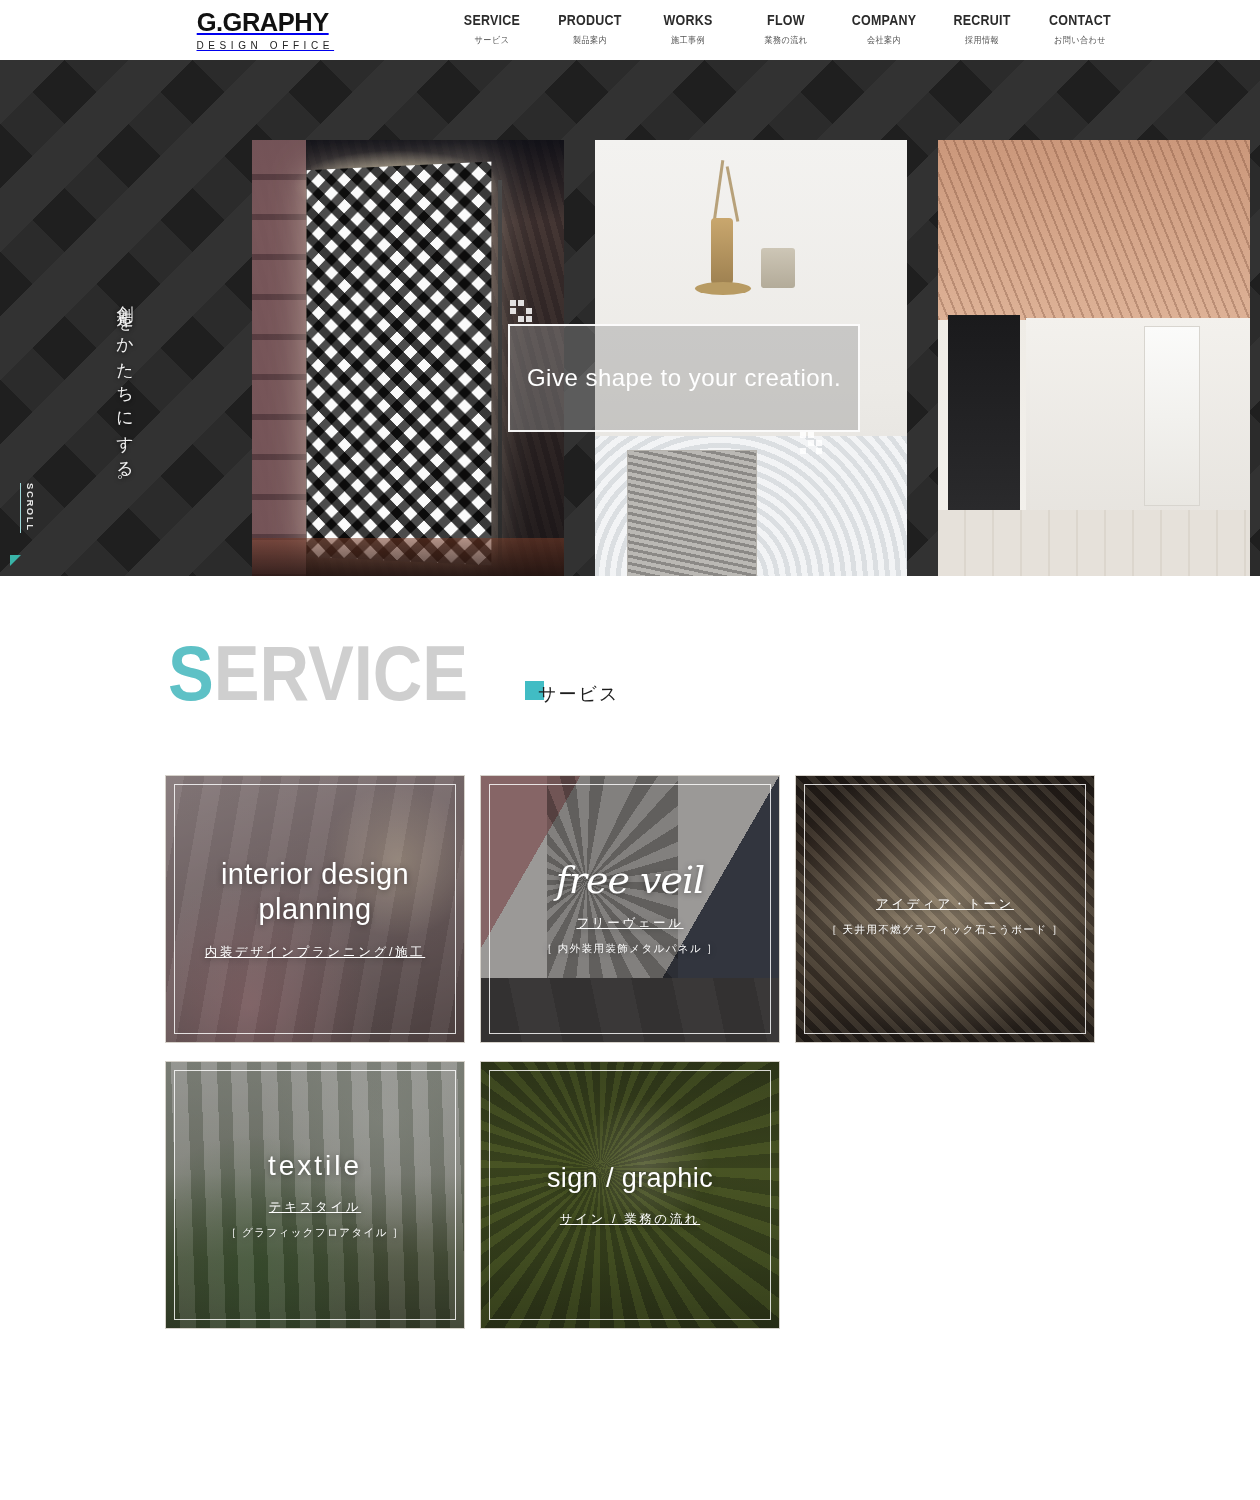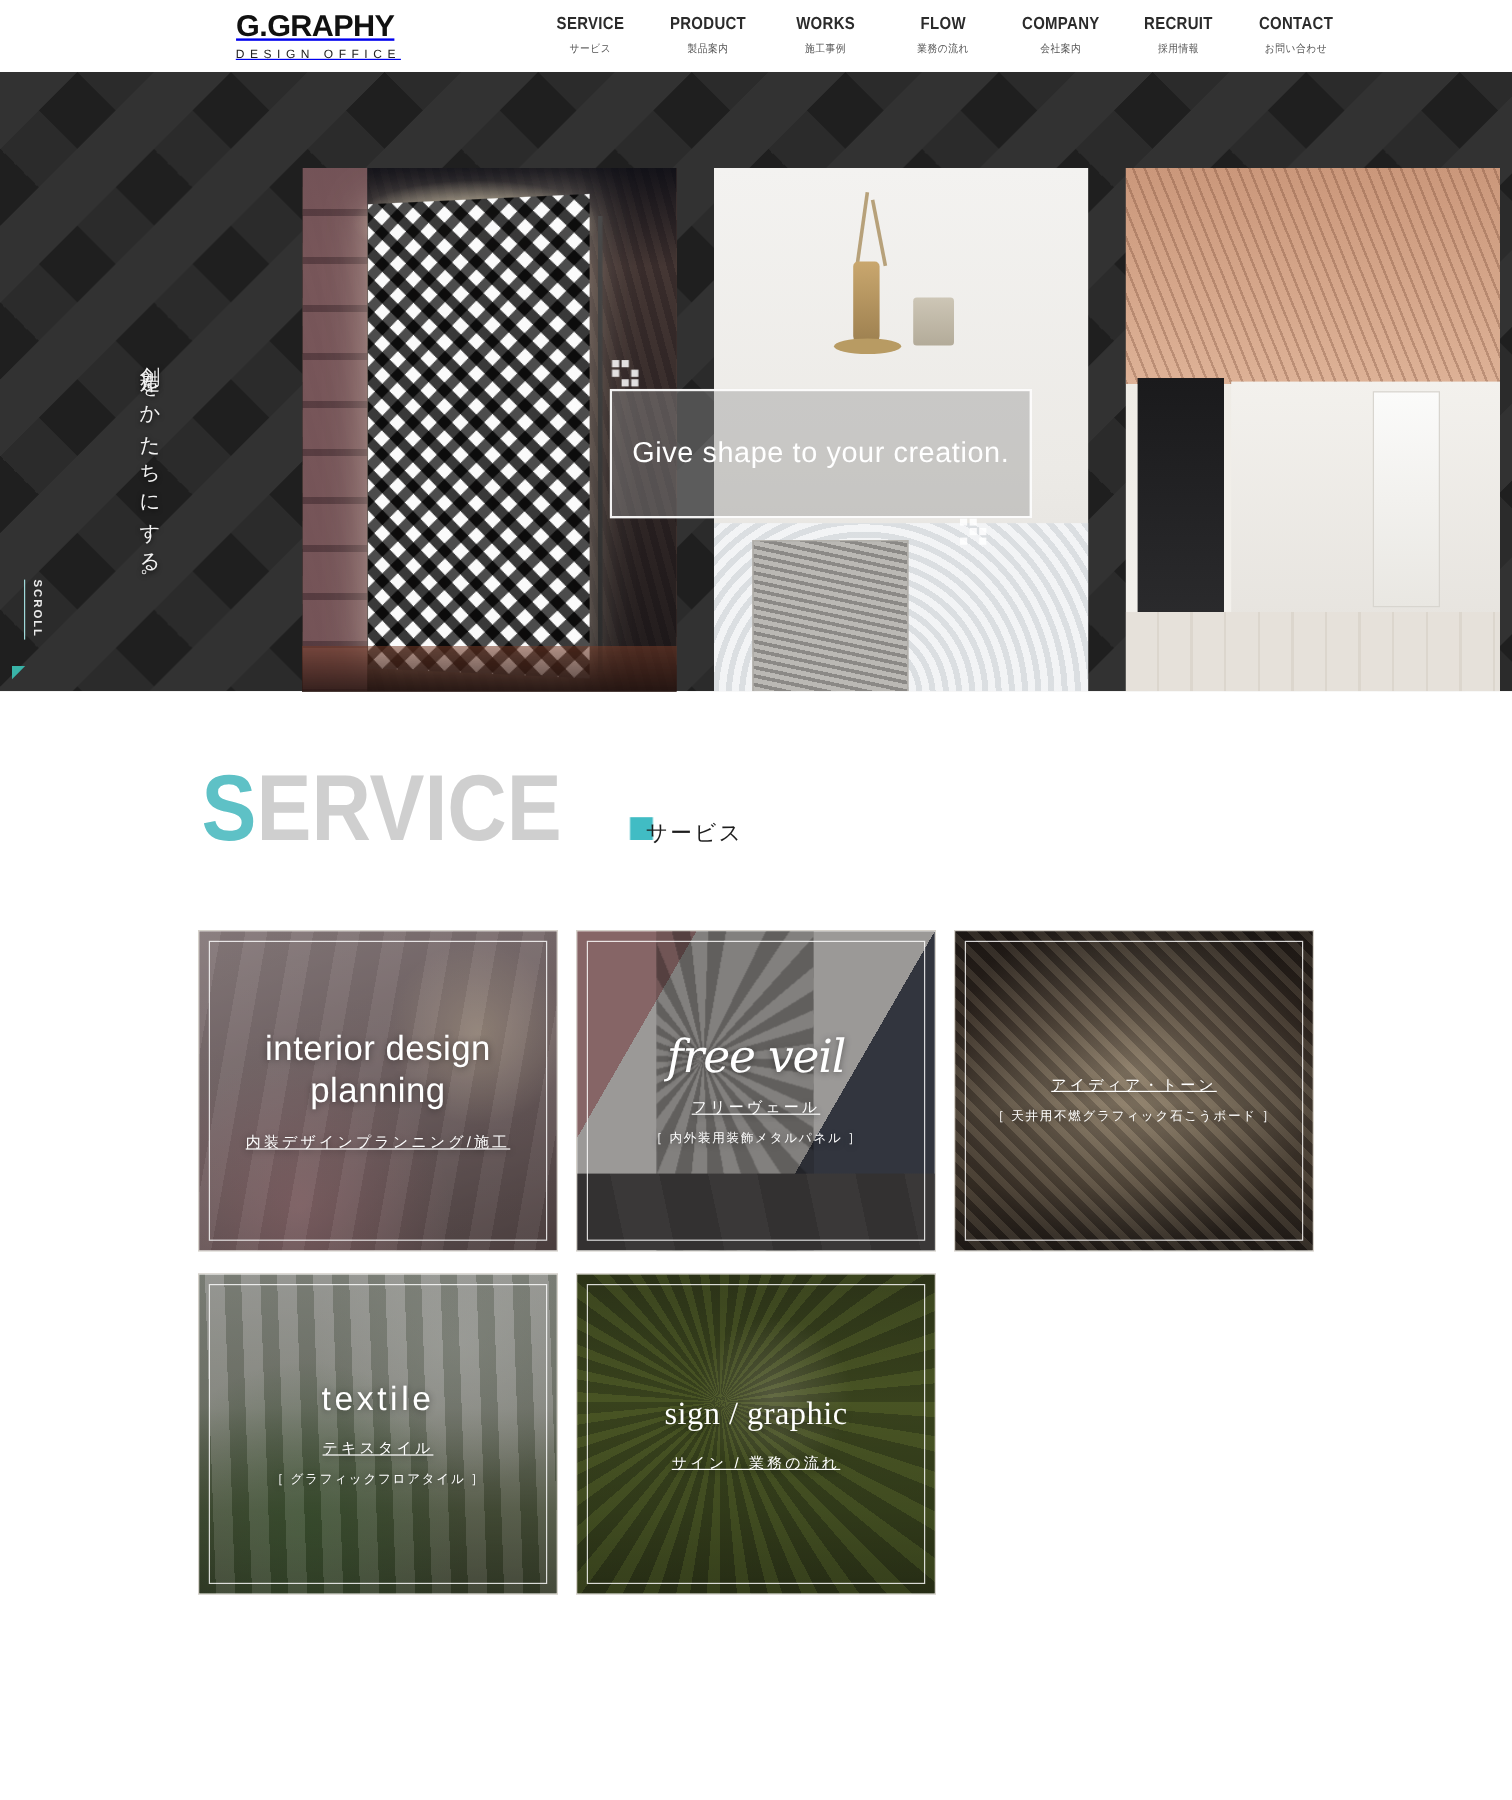--- a/index.html
+++ b/index.html
@@ -369,21 +369,21 @@
     text-align: center;
     color: #fff;
     text-shadow: 0 1px 6px rgba(0,0,0,.45);
   }
   .card .cap-en {
     font-size: 29px;
     font-weight: 300;
     line-height: 1.22;
     letter-spacing: .4px;
   }
-  .card .cap-en.small { font-size: 27px; font-family: Liberation Serif, serif; }
+  .card .cap-en.small { font-size: 27px; }
   .card .cap-en.big { font-size: 38px; letter-spacing: 3px; }
   .card .cap-script {
     font-family: "DejaVu Serif", serif;
     font-style: italic;
     font-size: 38px;
     font-weight: 400;
     letter-spacing: -1px;
     line-height: 1;
   }
   .card .cap-ja {

